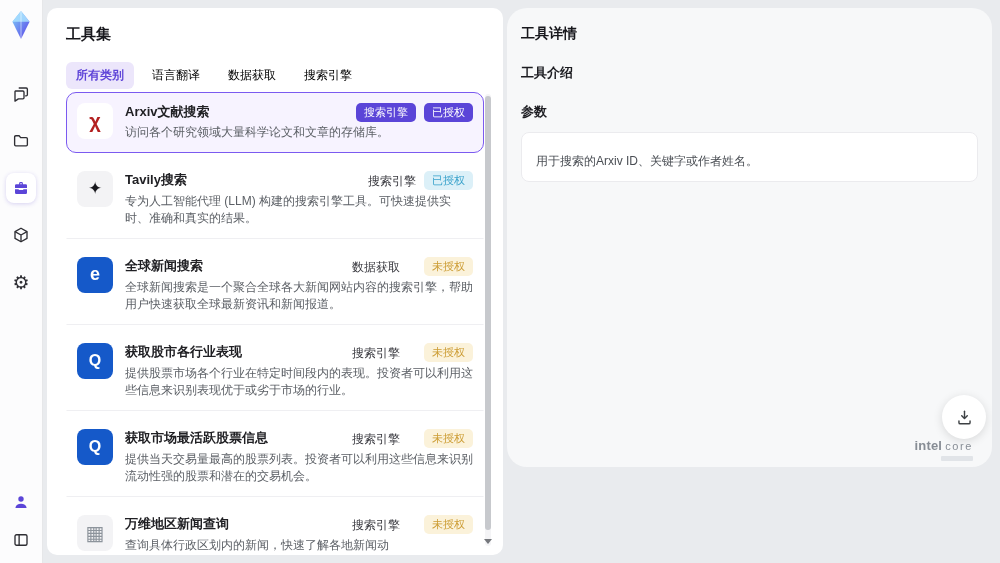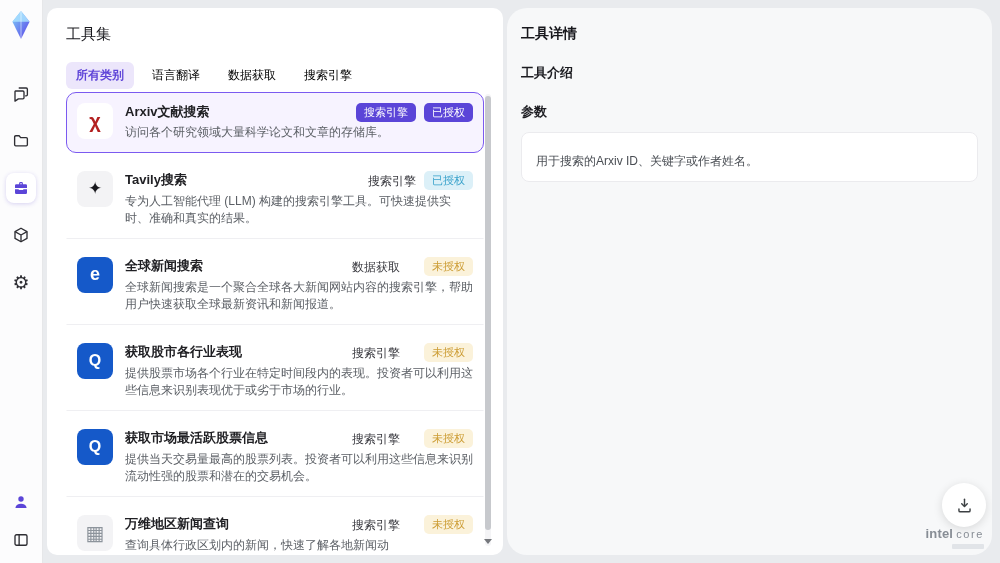--- a/index.html
+++ b/index.html
@@ -13,21 +13,21 @@
   .nav { margin-top:38px; display:flex; flex-direction:column; gap:17px; align-items:center; }
   .nav-btn { width:30px; height:30px; border:none; background:transparent; border-radius:8px;
              display:flex; align-items:center; justify-content:center; cursor:pointer; color:#2e2e34; }
   .nav-btn.active { background:#ffffff; box-shadow:0 1px 4px rgba(80,60,200,.22); color:#5b45d8; }
   .gear-glyph { font-size:19px; line-height:1; color:#2e2e34; }
   .sidebar-bottom { margin-top:auto; margin-bottom:8px; display:flex; flex-direction:column; gap:8px; align-items:center; }
 
   
   .panel-left { position:absolute; left:47px; top:8px; width:456px; height:547px; background:#ffffff;
                 border-radius:10px; overflow:hidden; }
-  .panel-title { margin:17px 0 0 19px; font-size:15px; font-weight:normal; color:#17171c; }
+  .panel-title { margin:17px 0 0 19px; font-size:15px; font-weight:bold; color:#17171c; }
   .tabs { margin:18px 0 0 19px; display:flex; gap:8px; }
   .tab { font-size:12px; color:#000000; padding:5px 10px; border:none; background:transparent;
          border-radius:6px; cursor:pointer; white-space:nowrap; }
   .tab.active { background:#ece6fb; color:#5f45d8; font-weight:bold; }
 
   .tool-list { position:absolute; left:19px; top:84px; width:418px; bottom:0; overflow:hidden; }
   .tool { display:flex; gap:12px; padding:10px; border:1px solid transparent; border-bottom:1px solid #efeff2;
           margin-bottom:7px; background:#fff; cursor:pointer; }
   .tool.selected { border:1.5px solid #7b5af0; background:#f7f3ff; border-radius:10px; }
   .tool-icon { width:36px; height:36px; border-radius:8px; flex:none; display:flex; align-items:center;
@@ -44,37 +44,37 @@
   .tool-desc { font-size:12px; color:#5c6066; line-height:17.5px; margin-top:2px; }
 
   .scrollbar { position:absolute; right:12px; top:86px; width:6px; height:452px; background:#f4f4f6;
                border-radius:3px; cursor:pointer; }
   .scroll-thumb { position:absolute; top:2px; left:0; width:6px; height:434px; background:#c7c9cd;
                   border-radius:3px; cursor:grab; }
   .scroll-caret { position:absolute; right:11px; top:531px; width:0; height:0; cursor:pointer;
                   border-left:4px solid transparent; border-right:4px solid transparent; border-top:5px solid #75777c; }
 
   
-  .panel-right { position:absolute; left:507px; top:8px; width:485px; height:547px; background:#f7f8f9;
+  .panel-right { position:absolute; left:507px; top:8px; width:485px; height:459px; background:#f7f8f9;
                  border-radius:20px; overflow:hidden; }
   .detail-title { margin:17px 0 0 14px; font-size:14px; font-weight:bold; color:#17171c; }
   .section-h { margin:21px 0 0 14px; font-size:13px; font-weight:bold; color:#1c1c21; }
   .card { margin:11px 14px 0 14px; background:#ffffff; border:1px solid #ebebee; border-radius:8px;
           padding:11px 14px; }
   .intro-text { font-size:12.5px; color:#34363a; line-height:1.5; }
   .param-line { display:flex; align-items:baseline; gap:6px; }
   .param-name { font-size:13px; font-weight:bold; color:#202024; }
   .param-type { font-size:11px; color:#8a8f96; }
   .param-required { font-size:11px; color:#e05b5b; }
   .param-desc { margin-top:9px; font-size:12px; color:#4a4e54; }
 
   .fab { position:absolute; right:6px; bottom:28px; width:44px; height:44px; border-radius:50%;
          background:#ffffff; border:none; box-shadow:0 2px 10px rgba(0,0,0,.13); display:flex;
          align-items:center; justify-content:center; cursor:pointer; }
-  .brand { position:absolute; right:8px; bottom:6px; text-align:right; color:#878d95; }
+  .brand { position:absolute; right:19px; bottom:6px; text-align:right; color:#878d95; }
   .brand-intel { font-size:13px; font-weight:bold; letter-spacing:.2px; }
   .brand-core { font-size:11px; letter-spacing:1.6px; margin-left:3px; text-transform:lowercase; }
   .brand-bar { height:5px; width:32px; background:#e1e4e8; margin:2px 0 0 auto; border-radius:1px; }
 </style>
 </head>
 <body>
 
 <div class="screen">
 
   <div class="sidebar">

